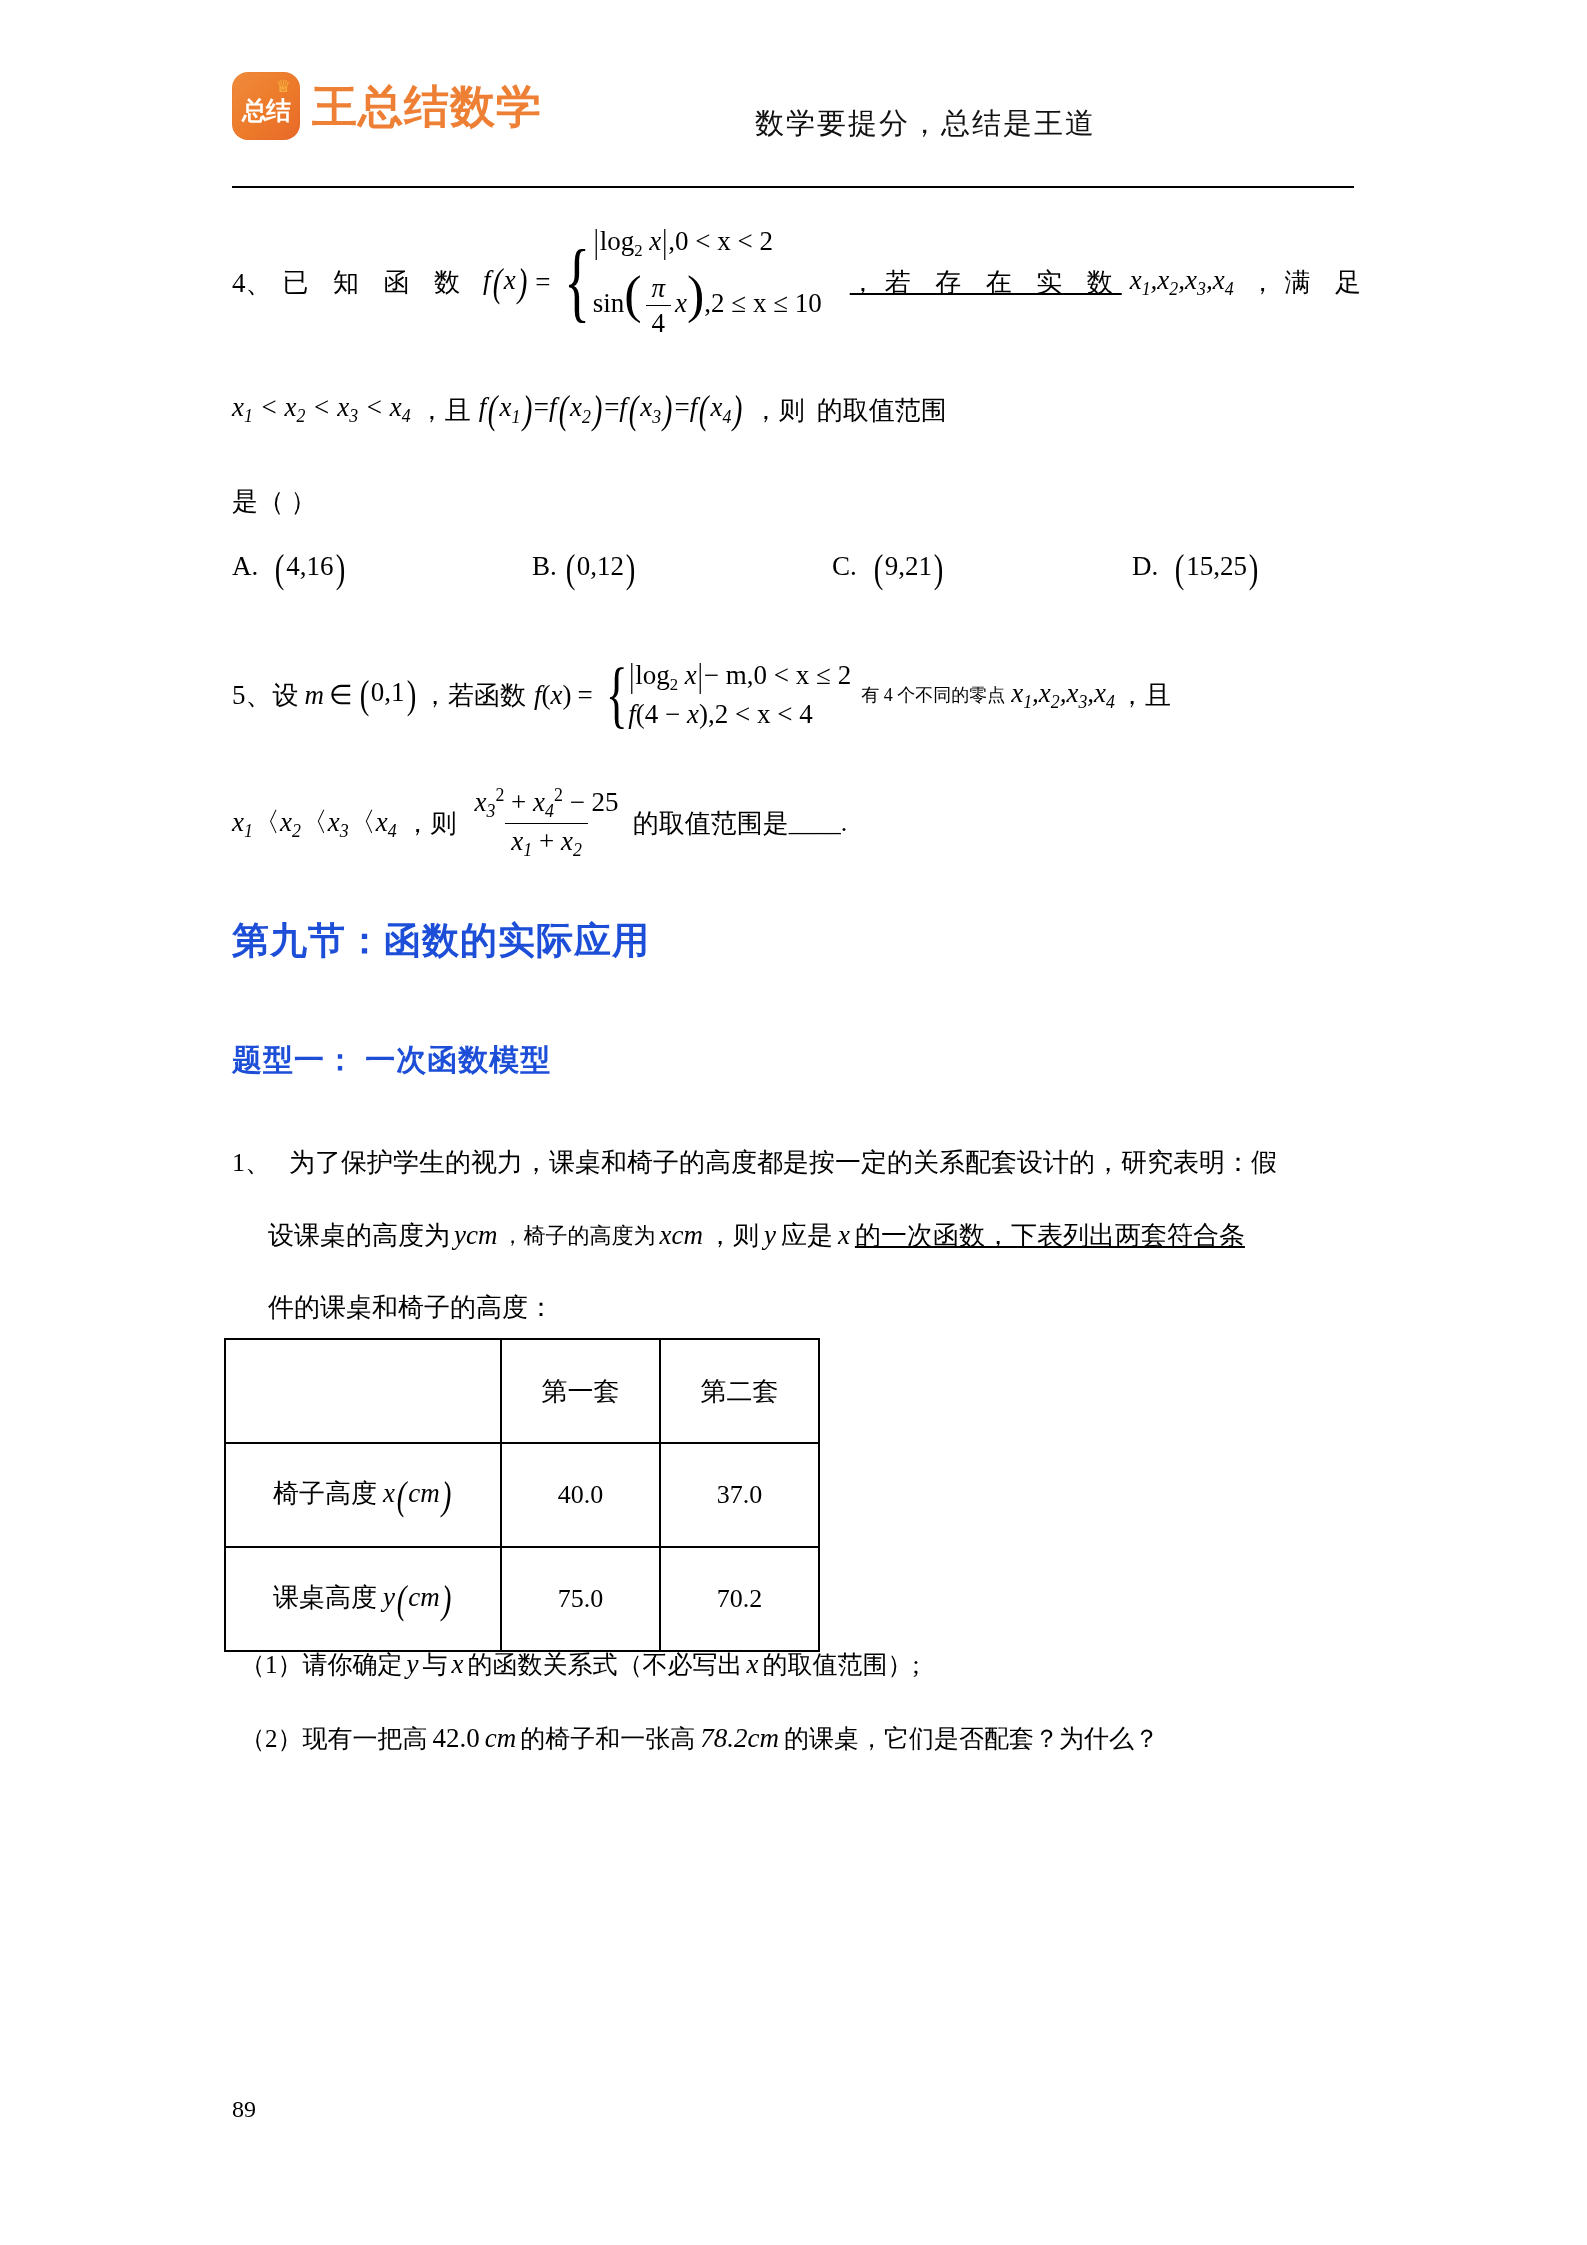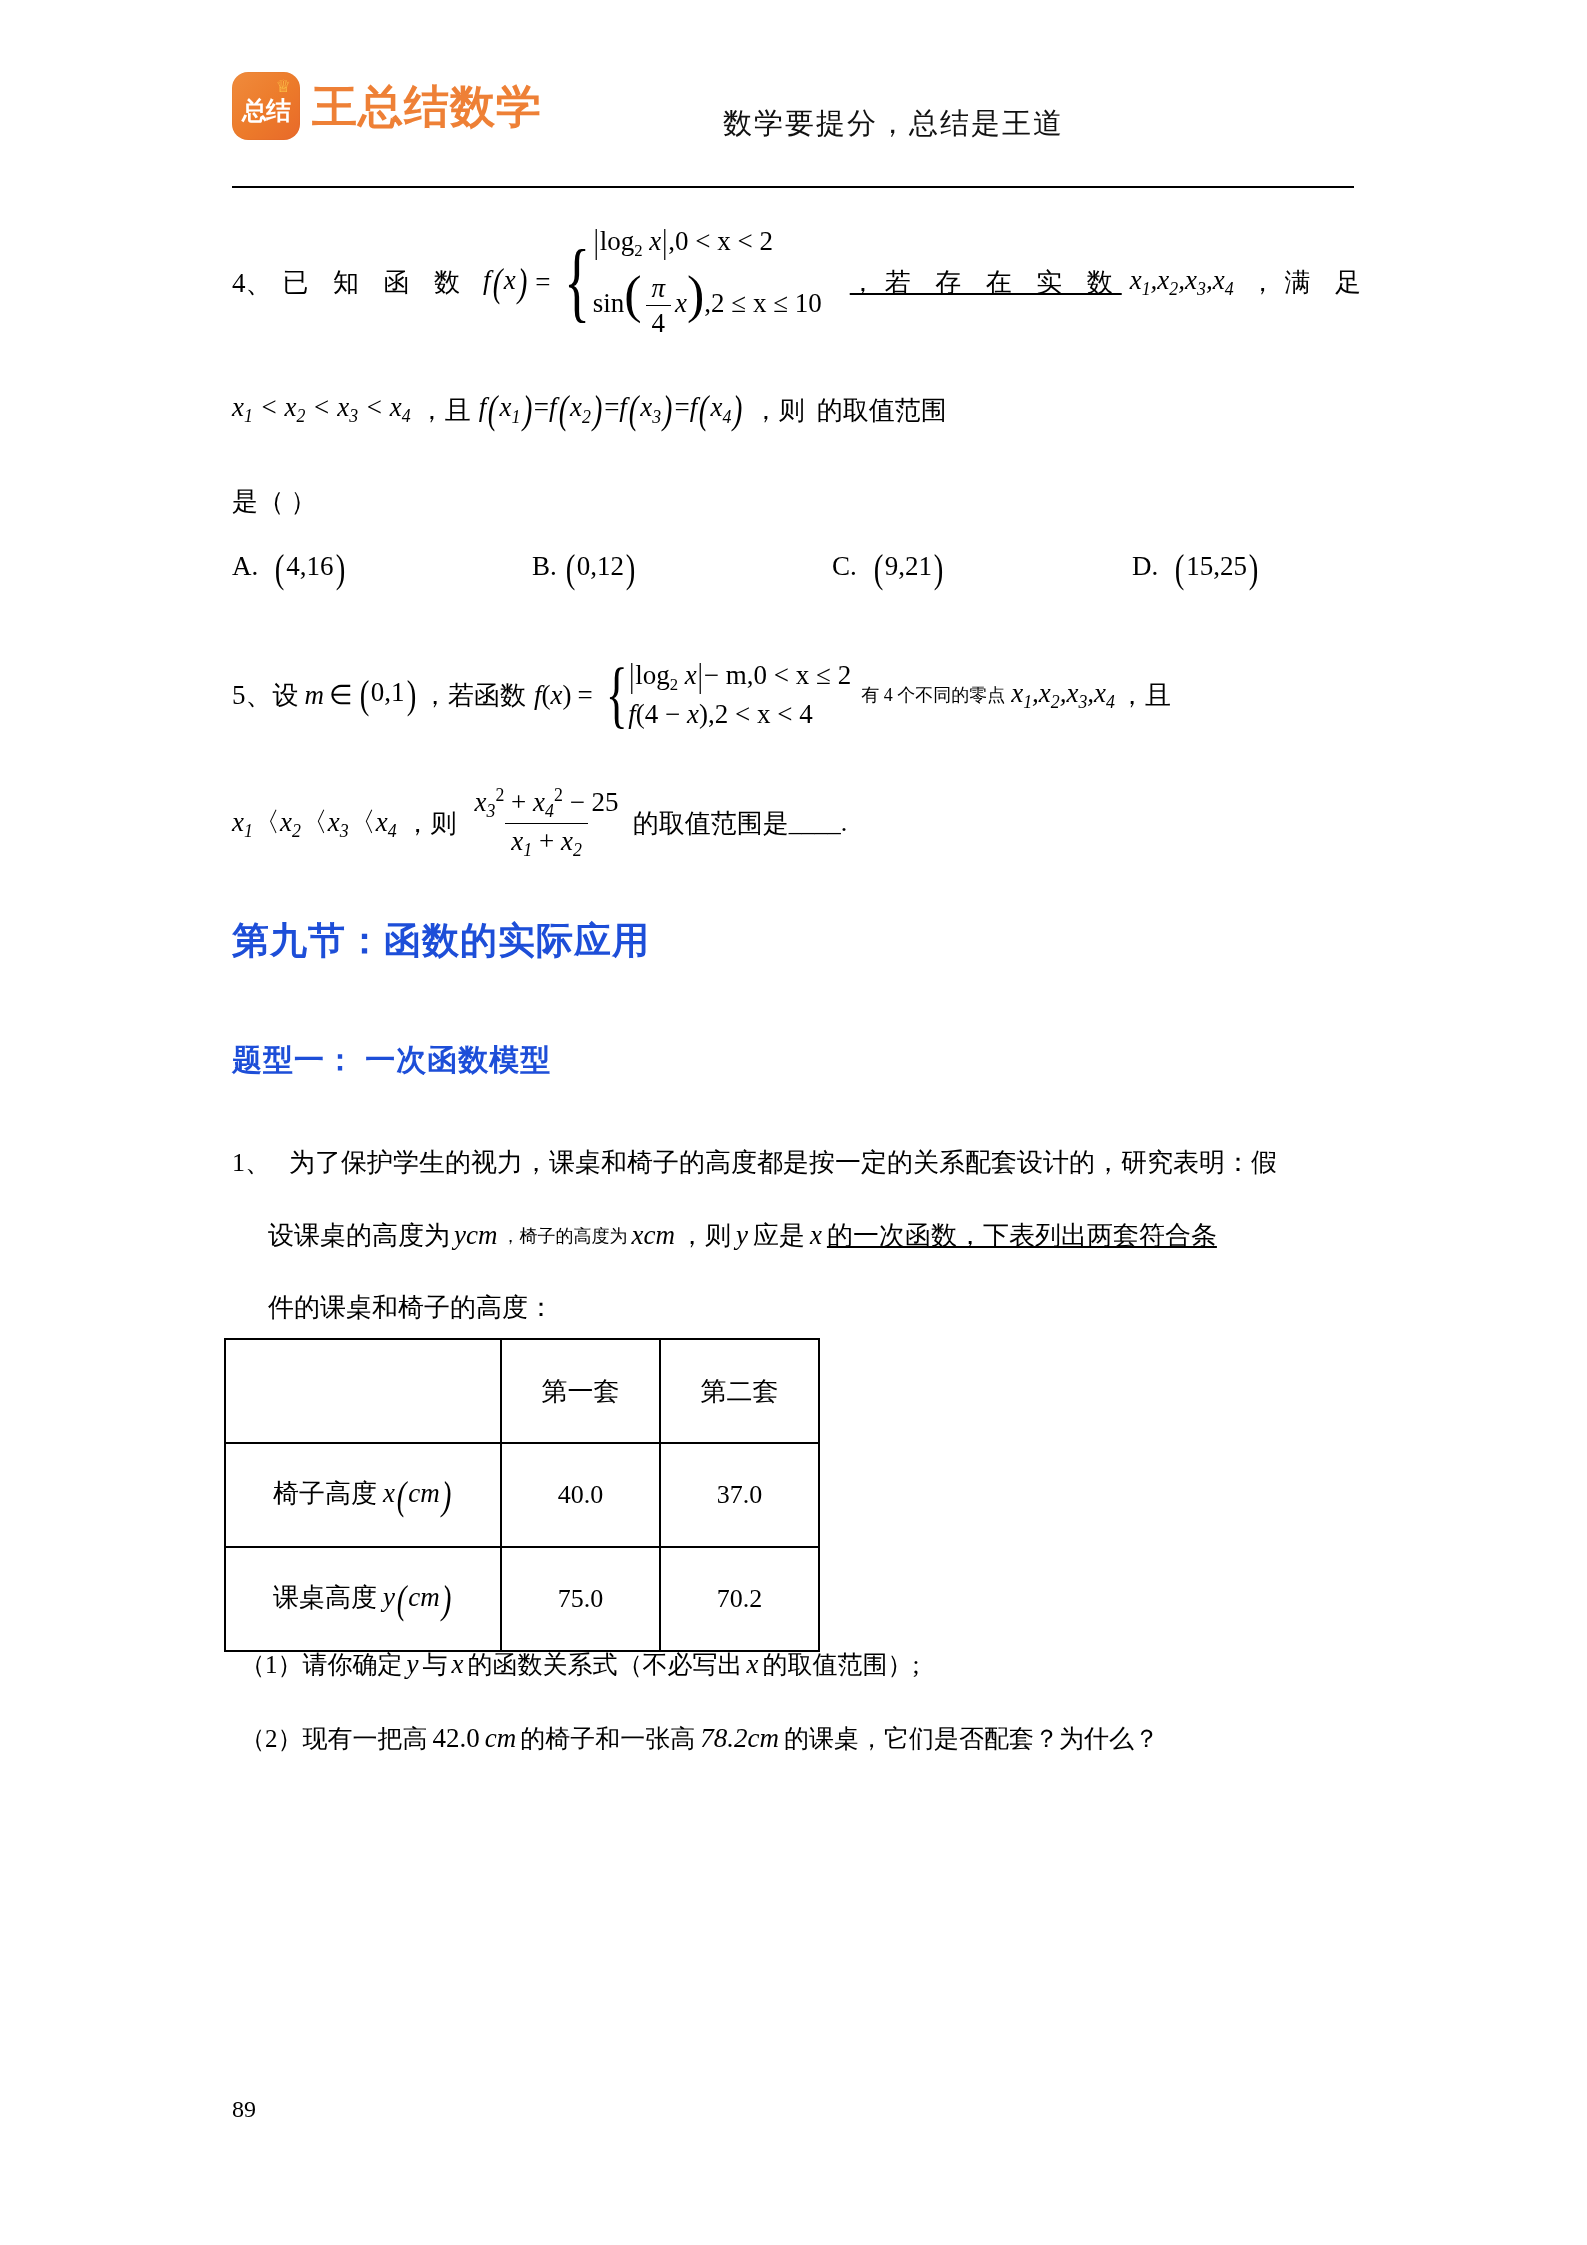--- a/index.html
+++ b/index.html
@@ -65,21 +65,21 @@
   .logo-text {
     font-family: "Liberation Sans", sans-serif;
     font-weight: bold;
     font-size: 45px;
     color: #ee8036;
     letter-spacing: 1px;
     line-height: 1;
   }
   .tagline {
     position: absolute;
-    left: 491px;
+    left: 523px;
     top: 42px;
     font-family: "Liberation Serif", serif;
     font-size: 29px;
     letter-spacing: 2px;
     color: #111111;
     white-space: nowrap;
   }
   .header-rule {
     position: absolute;
     left: 232px;
@@ -365,21 +365,21 @@
     <div class="mathrow">
       <span class="cn" style="font-size:26px;">1、</span>
       <span class="cn" style="font-size:26px;margin-left:18px;">为了保护学生的视力，课桌和椅子的高度都是按一定的关系配套设计的，研究表明：假</span>
     </div>
   </div>
 
   <div class="q-block" style="top:1218px;left:268px;">
     <div class="mathrow">
       <span class="cn" style="font-size:26px;">设课桌的高度为</span>
       <span class="mi" style="margin:0 4px;">ycm</span>
-      <span class="cn" style="font-size:18px;">，椅子的高度为</span>
+      <span class="cn" style="font-size:22px;">，椅子的高度为</span>
       <span class="mi" style="margin:0 4px;">xcm</span>
       <span class="cn" style="font-size:26px;">，则</span>
       <span class="mi" style="margin:0 5px;">y</span>
       <span class="cn" style="font-size:26px;">应是</span>
       <span class="mi" style="margin:0 5px;">x</span>
       <span class="cn" style="font-size:26px;text-decoration:underline;">的一次函数，下表列出两套符合条</span>
     </div>
   </div>
 
   <div class="q-block" style="top:1290px;left:268px;">

